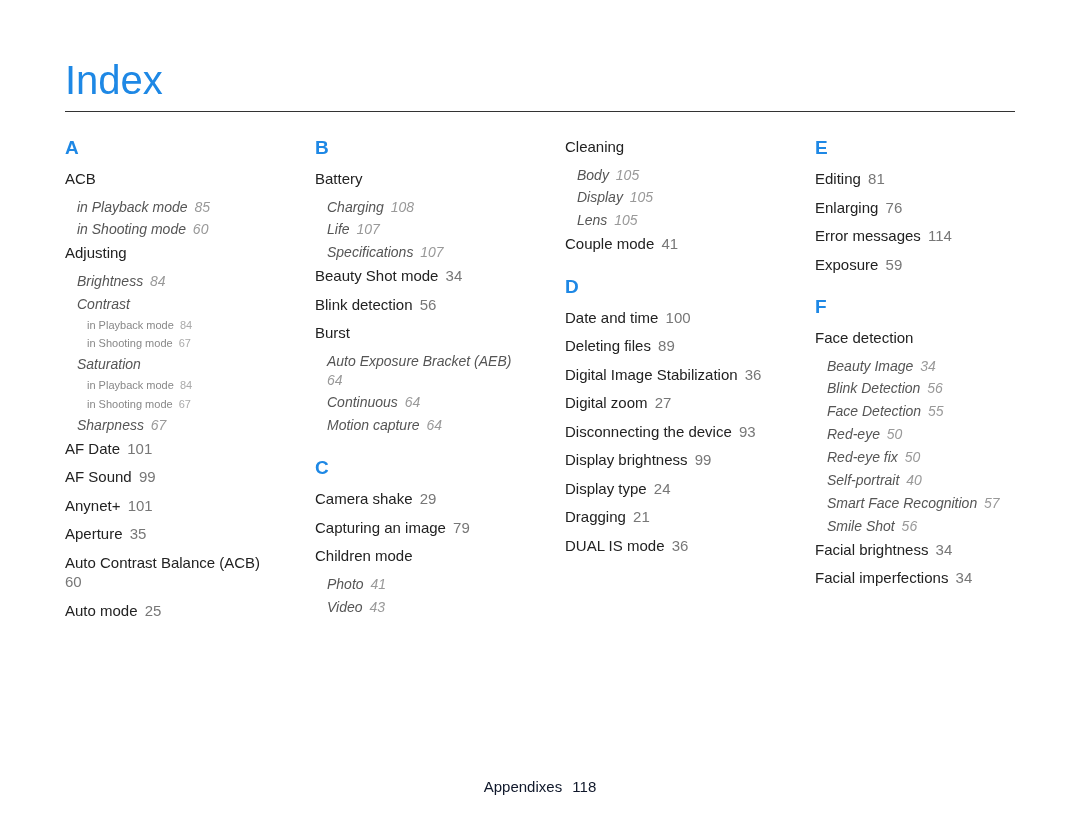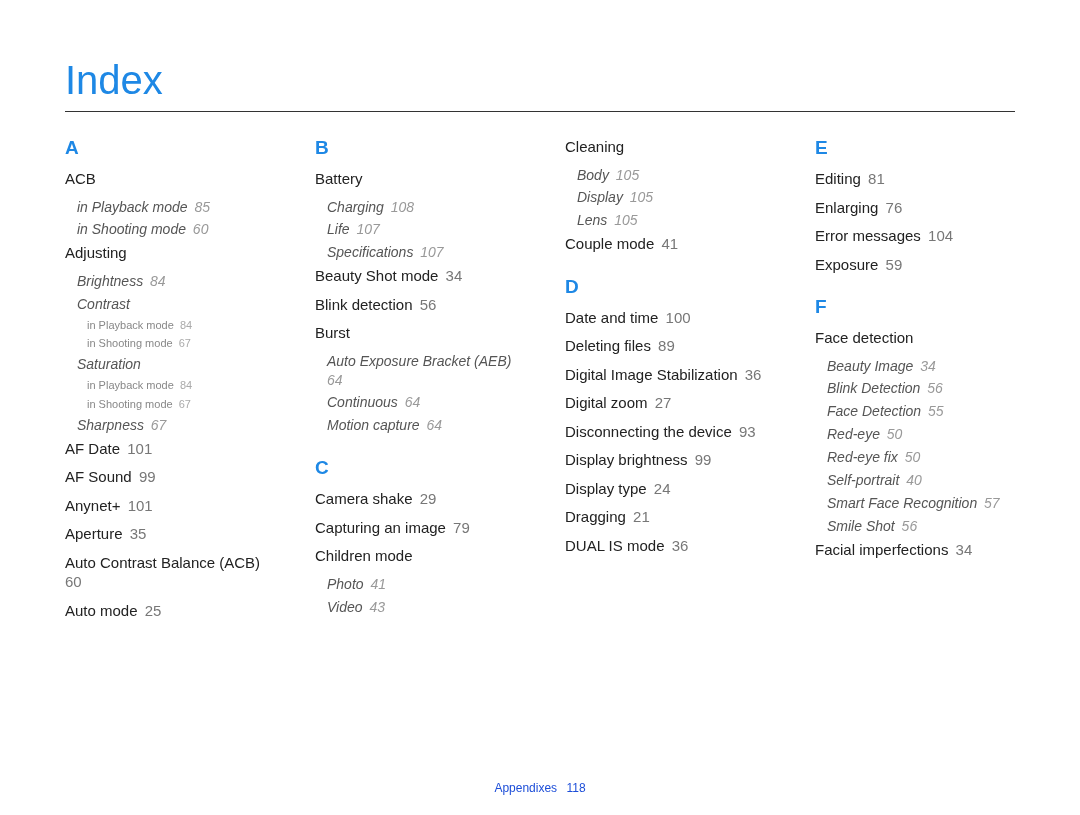--- a/index.html
+++ b/index.html
@@ -66,22 +66,22 @@
     margin-bottom: 4px;
     line-height: 1.35;
   }
   .subsub .pg { color: #aaa; margin-left: 3px; }
   .footer {
     position: absolute;
     bottom: 20px;
     left: 0;
     right: 0;
     text-align: center;
-    font-size: 12px;
-    color: #1d4ed8;
+    font-size: 15px;
+    color: #0f172a;
   }
 </style>
 </head>
 <body>
 
 <div class="page">
   <div class="title">Index</div>
   <div class="columns">
       <div class="col">
         <div class="letter">A</div>
@@ -137,32 +137,33 @@
         <div class="entry"><span>Disconnecting the device</span><span class="pg"> 93</span></div>
         <div class="entry"><span>Display brightness</span><span class="pg"> 99</span></div>
         <div class="entry"><span>Display type</span><span class="pg"> 24</span></div>
         <div class="entry"><span>Dragging</span><span class="pg"> 21</span></div>
         <div class="entry"><span>DUAL IS mode</span><span class="pg"> 36</span></div>
       </div>
       <div class="col">
         <div class="letter">E</div>
         <div class="entry"><span>Editing</span><span class="pg"> 81</span></div>
         <div class="entry"><span>Enlarging</span><span class="pg"> 76</span></div>
-        <div class="entry"><span>Error messages</span><span class="pg"> 104</span></div>
+        <div class="entry"><span>Error messages</span><span class="pg"> 114</span></div>
         <div class="entry"><span>Exposure</span><span class="pg"> 59</span></div>
         <div class="letter">F</div>
         <div class="entry"><span>Face detection</span></div>
         <div class="sub"><span>Beauty Image</span><span class="pg"> 34</span></div>
         <div class="sub"><span>Blink Detection</span><span class="pg"> 56</span></div>
         <div class="sub"><span>Face Detection</span><span class="pg"> 55</span></div>
         <div class="sub"><span>Red-eye</span><span class="pg"> 50</span></div>
         <div class="sub"><span>Red-eye fix</span><span class="pg"> 50</span></div>
         <div class="sub"><span>Self-portrait</span><span class="pg"> 40</span></div>
         <div class="sub"><span>Smart Face Recognition</span><span class="pg"> 57</span></div>
         <div class="sub"><span>Smile Shot</span><span class="pg"> 56</span></div>
+        <div class="entry"><span>Facial brightness</span><span class="pg"> 34</span></div>
         <div class="entry"><span>Facial imperfections</span><span class="pg"> 34</span></div>
       </div>
     </div>
   <div class="footer">
     <span>Appendixes</span>
     <span style="margin-left:6px;">118</span>
   </div>
 </div>
 
 </body></html>

